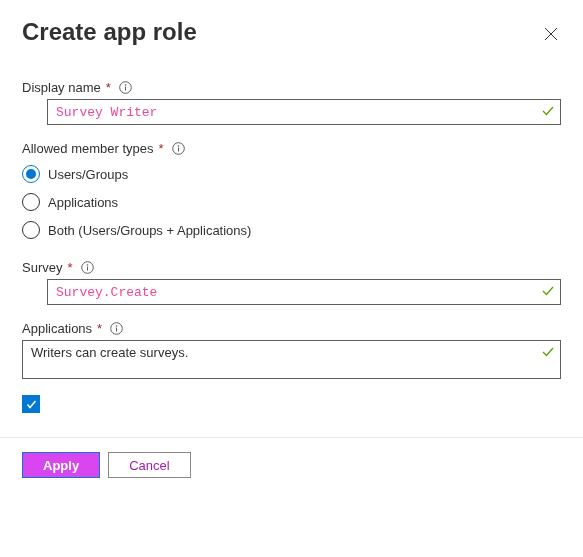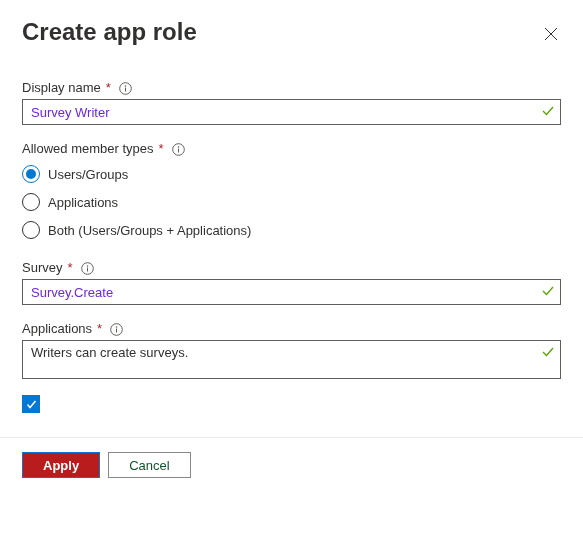--- a/index.html
+++ b/index.html
@@ -26,21 +26,21 @@
   }
   .close-btn {
     width: 20px; height: 20px;
     display: flex; align-items: center; justify-content: center;
     cursor: pointer;
     margin-top: 6px;
   }
   .field { margin-bottom: 16px; }
   .field-label {
     display: flex;
-    align-items: flex-end;
+    align-items: center;
     gap: 4px;
     margin-bottom: 4px;
     font-size: 13px;
     color: #323130;
   }
   .req { color: #a4262c; margin-left: 1px; }
   .info-icon {
     width: 13px; height: 13px;
     display: inline-flex; align-items: center; justify-content: center;
     margin-left: 4px;
@@ -48,24 +48,25 @@
   .input-wrap {
     position: relative;
     display: flex;
     align-items: center;
   }
   .text-input {
     width: 100%;
     height: 26px;
     border: 1px solid #605e5c;
     padding: 0 28px 0 8px;
-    font-family: Liberation Sans, sans-serif;
-    font-size: 13px;
-    color: #6d28d9;
+    font-family: Liberation Mono, monospace;
+    font-size: 13px;
+    color: #ec4899;
     outline: none;
+    margin-left: 25px;
   }
   .text-area {
     width: 100%;
     height: 39px;
     border: 1px solid #605e5c;
     padding: 4px 28px 4px 8px;
     font-family: inherit;
     font-size: 13px;
     color: #323130;
     resize: none;
@@ -118,24 +119,24 @@
     gap: 8px;
   }
   .btn {
     height: 26px;
     padding: 0 20px;
     font-family: inherit;
     font-size: 13px;
     cursor: pointer;
     border: 1px solid #8a8886;
     background: #fff;
-    color: #14532d;
+    color: #a21caf;
   }
   .btn.primary {
-    background: #b91c1c;
+    background: #d946ef;
     border-color: #0078d4;
     color: #fff;
     font-weight: 600;
   }
 </style>
 </head>
 <body>
 
 <div class="panel">
   <div class="header">

